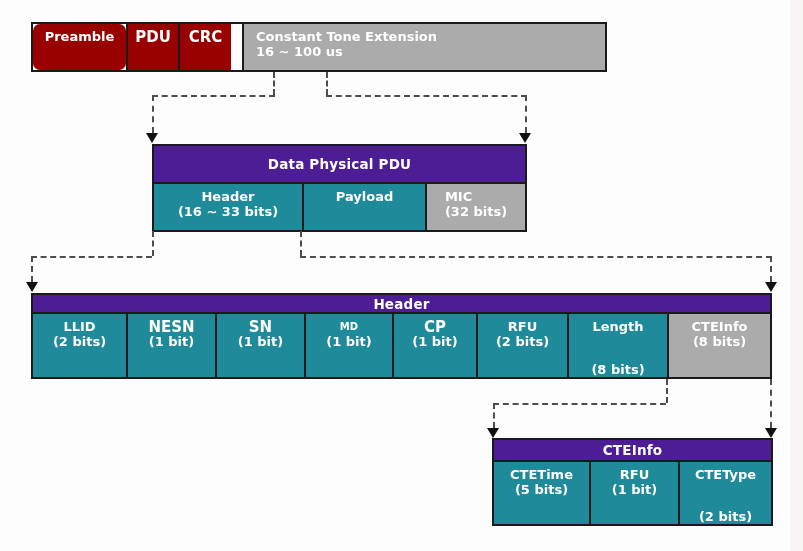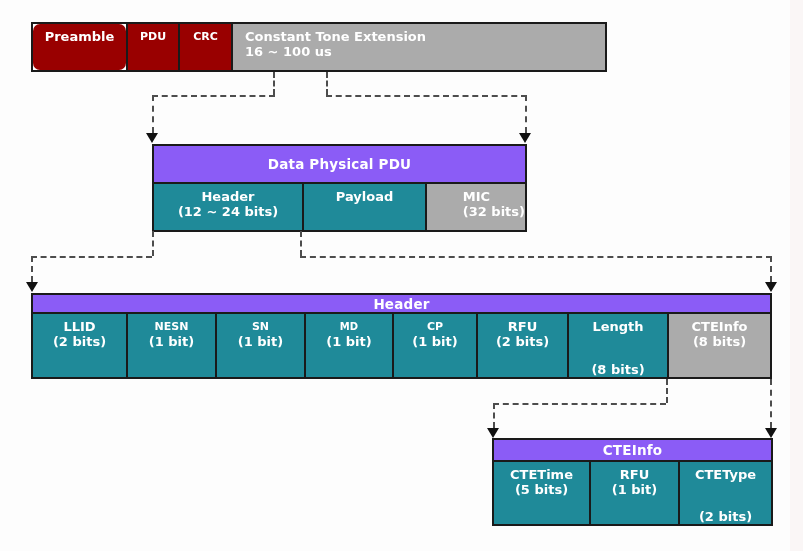--- a/index.html
+++ b/index.html
@@ -5,47 +5,47 @@
   html,body{margin:0;padding:0;background:#ffffff;}
   #stage{
     position:relative;width:803px;height:551px;overflow:hidden;
     background:#fdfdfd;
     font-family:"DejaVu Sans","Liberation Sans",sans-serif;
     font-weight:bold;color:#ffffff;
   }
   .edge-strip{position:absolute;top:0;right:0;width:13px;height:551px;background:#faf6f6;}
   
   .box{position:absolute;border:2px solid #1a1a1a;box-sizing:border-box;display:flex;flex-direction:column;}
-  .titlebar{background:#8b5cf6;display:flex;align-items:center;justify-content:center;
+  .titlebar{background:#4c1d95;display:flex;align-items:center;justify-content:center;
     border-bottom:2px solid #1a1a1a;font-size:13.5px;letter-spacing:.2px;}
   .cells{display:flex;flex:1;}
   .cell{box-sizing:border-box;display:flex;flex-direction:column;align-items:center;
     padding-top:6px;font-size:13px;line-height:14.5px;text-align:center;}
   .cell + .cell{border-left:2px solid #1a1a1a;}
   .red{background:#990000;}
   .teal{background:#1f8a99;}
   .gray{background:#ababab;}
-  .fs11{font-size:11px;}
+  .fs11{font-size:15px;}
   .fs10{font-size:10px;}
   
   #top-row{left:31px;top:22px;width:576px;height:50px;flex-direction:row;}
   #top-row .cells{width:100%;}
   .w-preamble{flex:0 0 93px;border-radius:7px;}
   .w-access{flex:0 0 148px;}
   .w-pdu{flex:0 0 52px;}
   .w-crc{flex:0 0 53px;}
   .w-cte{flex:1;}
-  .leftalign{align-items:flex-start;text-align:left;padding-left:12px;}
+  .leftalign{align-items:flex-start;text-align:left;padding-left:12px;margin-left:11px;}
   
   #pdu-box{left:152px;top:144px;width:375px;height:88px;}
   #pdu-box .titlebar{height:36px;}
   .w-hdr{flex:0 0 148px;}
   .w-pay{flex:0 0 123px;}
   .w-mic{flex:1;}
-  .blockleft{align-items:flex-end;}
+  .blockleft{align-items:center;}
   .blockleft .inner{width:fit-content;text-align:left;}
   
   #header-box{left:31px;top:293px;width:741px;height:86px;}
   #header-box .titlebar{height:34px;}
   .w-llid{flex:0 0 93px;}
   .w-nesn{flex:0 0 89px;}
   .w-sn{flex:0 0 89px;}
   .w-md{flex:0 0 88px;align-items:center;}
   .w-cp{flex:0 0 84px;}
   .w-rfu{flex:0 0 91px;}
@@ -95,21 +95,21 @@
   <div class="vdash" style="left:326px;top:72px;height:23px;"></div>
   <div class="hdash" style="left:326px;top:95px;width:201px;"></div>
   <div class="vdash" style="left:525px;top:95px;height:38px;"></div>
   <div class="arrow" style="left:519px;top:133px;"></div>
 
   <div class="box" id="pdu-box">
     <div class="titlebar">Data Physical PDU</div>
     <div class="cells">
       <div class="cell teal w-hdr">
         <span>Header</span>
-        <span>(12 ~ 24 bits)</span>
+        <span>(16 ~ 33 bits)</span>
       </div>
       <div class="cell teal w-pay">
         <span>Payload</span>
       </div>
       <div class="cell gray w-mic blockleft">
         <div class="inner">
           <span style="display:block">MIC</span>
           <span style="display:block">(32 bits)</span>
         </div>
       </div>

